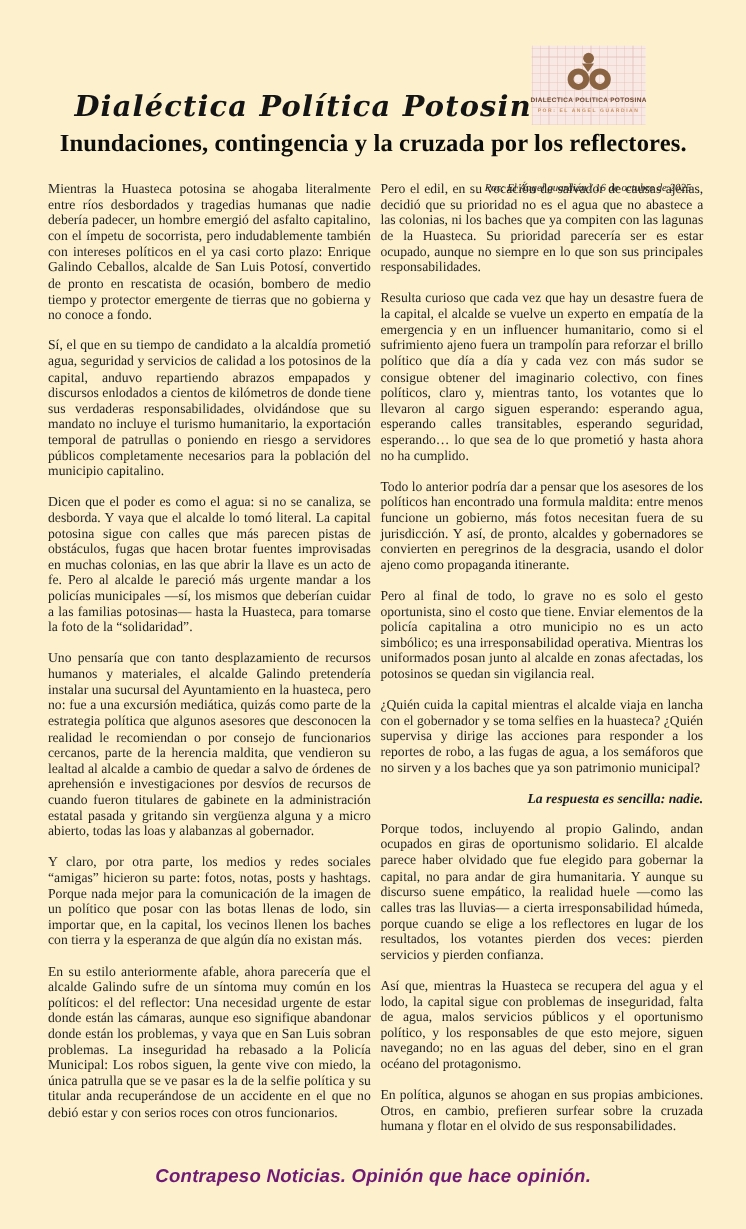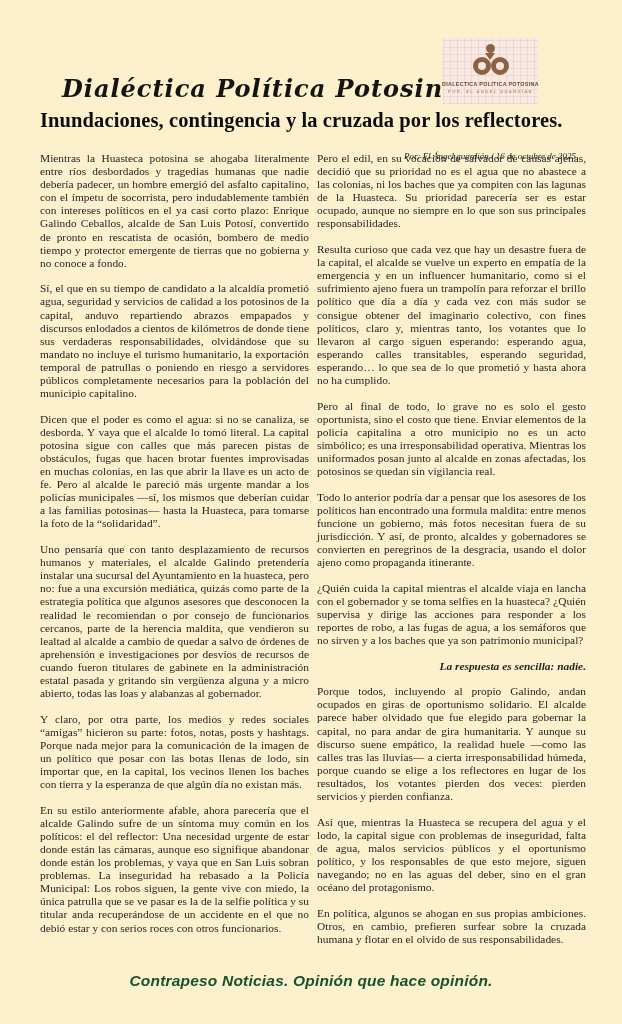--- a/index.html
+++ b/index.html
@@ -46,21 +46,21 @@
     font-size: 4.2px; letter-spacing: 1.3px; color: #c98f5f; white-space: nowrap;
   }
   .brand-script {
     position: absolute; left: 62px; top: 74px;
     font-family: "DejaVu Serif", cursive;
     font-style: italic; font-weight: bold;
     font-size: 24px; letter-spacing: 1px; color: #141414;
   }
   .headline {
     position: absolute; left: 40px; right: 40px; top: 109px;
-    font-weight: bold; font-size: 20.5px; color: #0d0d0d;
+    text-align: center; font-weight: bold; font-size: 20.5px; color: #0d0d0d;
     letter-spacing: .1px; white-space: nowrap;
   }
   .byline {
     position: absolute; right: 46px; top: 151px;
     font-style: italic; font-size: 9px; color: #222;
   }
 
   
   .columns {
     flex: 1 1 auto;
@@ -80,21 +80,21 @@
 
   
   .footer {
     flex: 0 0 auto; height: 58px;
     display: flex; align-items: flex-start; justify-content: center;
     padding-top: 6px; box-sizing: border-box;
   }
   .footer-tagline {
     font-family: "Liberation Sans", sans-serif;
     font-weight: bold; font-style: italic;
-    font-size: 15.5px; color: #14532d; letter-spacing: .2px;
+    font-size: 15.5px; color: #701a75; letter-spacing: .2px;
   }
 </style>
 </head>
 <body>
 
 <div class="page">
 
   <div class="masthead">
     <div class="brand-script">Dialéctica Política Potosina</div>
 
@@ -118,22 +118,22 @@
         <p class="para">Mientras la Huasteca potosina se ahogaba literalmente entre ríos desbordados y tragedias humanas que nadie debería padecer, un hombre emergió del asfalto capitalino, con el ímpetu de socorrista, pero indudablemente también con intereses políticos en el ya casi corto plazo: Enrique Galindo Ceballos, alcalde de San Luis Potosí, convertido de pronto en rescatista de ocasión, bombero de medio tiempo y protector emergente de tierras que no gobierna y no conoce a fondo.</p>
         <p class="para">Sí, el que en su tiempo de candidato a la alcaldía prometió agua, seguridad y servicios de calidad a los potosinos de la capital, anduvo repartiendo abrazos empapados y discursos enlodados a cientos de kilómetros de donde tiene sus verdaderas responsabilidades, olvidándose que su mandato no incluye el turismo humanitario, la exportación temporal de patrullas o poniendo en riesgo a servidores públicos completamente necesarios para la población del municipio capitalino.</p>
         <p class="para">Dicen que el poder es como el agua: si no se canaliza, se desborda. Y vaya que el alcalde lo tomó literal. La capital potosina sigue con calles que más parecen pistas de obstáculos, fugas que hacen brotar fuentes improvisadas en muchas colonias, en las que abrir la llave es un acto de fe. Pero al alcalde le pareció más urgente mandar a los policías municipales —sí, los mismos que deberían cuidar a las familias potosinas— hasta la Huasteca, para tomarse la foto de la “solidaridad”.</p>
         <p class="para">Uno pensaría que con tanto desplazamiento de recursos humanos y materiales, el alcalde Galindo pretendería instalar una sucursal del Ayuntamiento en la huasteca, pero no: fue a una excursión mediática, quizás como parte de la estrategia política que algunos asesores que desconocen la realidad le recomiendan o por consejo de funcionarios cercanos, parte de la herencia maldita,  que vendieron su lealtad al alcalde a cambio de quedar a salvo de órdenes de aprehensión e investigaciones por desvíos de recursos de cuando fueron titulares de gabinete en la administración estatal pasada y gritando sin vergüenza alguna y a micro abierto, todas las loas y alabanzas al gobernador.</p>
         <p class="para">Y claro, por otra parte, los medios y redes sociales “amigas” hicieron su parte: fotos, notas, posts y hashtags. Porque nada mejor para la comunicación de la imagen de un político que posar con las botas llenas de lodo, sin importar que, en la capital, los vecinos llenen los baches con tierra y la esperanza de que algún día no existan más.</p>
         <p class="para">En su estilo anteriormente afable, ahora parecería que el alcalde Galindo sufre de un síntoma muy común en los políticos: el del reflector: Una necesidad urgente de estar donde están las cámaras, aunque eso signifique abandonar donde están los problemas, y vaya que en San Luis sobran problemas. La inseguridad ha rebasado a la Policía Municipal: Los robos siguen, la gente vive con miedo, la única patrulla que se ve pasar es la de la selfie política y su titular anda recuperándose de un accidente en el que no debió estar y con serios roces con otros funcionarios.</p>
       </div>
     <div class="col">
         <p class="para">Pero el edil, en su vocación de salvador de causas ajenas, decidió que su prioridad no es el agua que no abastece a las colonias, ni los baches que ya compiten con las lagunas de la Huasteca. Su prioridad parecería ser es estar ocupado, aunque no siempre en lo que son sus principales responsabilidades.</p>
         <p class="para">Resulta curioso que cada vez que hay un desastre fuera de la capital, el alcalde se vuelve un experto en empatía de la emergencia y en un influencer humanitario, como si el sufrimiento ajeno fuera un trampolín para reforzar el brillo político que día a día y cada vez con más sudor se consigue obtener del imaginario colectivo, con fines políticos, claro y, mientras tanto, los votantes que lo llevaron al cargo siguen esperando: esperando agua, esperando calles transitables, esperando seguridad, esperando… lo que sea de lo que prometió y hasta ahora no ha cumplido.</p>
+        <p class="para">Todo lo anterior podría dar a pensar que los asesores de los políticos han encontrado una formula maldita: entre menos funcione un gobierno, más fotos necesitan fuera de su jurisdicción. Y así, de pronto, alcaldes y gobernadores se convierten en peregrinos de la desgracia, usando el dolor ajeno como propaganda itinerante.</p>
         <p class="para">Pero al final de todo, lo grave no es solo el gesto oportunista, sino el costo que tiene. Enviar elementos de la policía capitalina a otro municipio no es un acto simbólico; es una irresponsabilidad operativa. Mientras los uniformados posan junto al alcalde en zonas afectadas, los potosinos se quedan sin vigilancia real.</p>
-        <p class="para">Todo lo anterior podría dar a pensar que los asesores de los políticos han encontrado una formula maldita: entre menos funcione un gobierno, más fotos necesitan fuera de su jurisdicción. Y así, de pronto, alcaldes y gobernadores se convierten en peregrinos de la desgracia, usando el dolor ajeno como propaganda itinerante.</p>
         <p class="para">¿Quién cuida la capital mientras el alcalde viaja en lancha con el gobernador y se toma selfies en la huasteca? ¿Quién supervisa y dirige las acciones para responder a los reportes de robo, a las fugas de agua, a los semáforos que no sirven y a los baches que ya son patrimonio municipal?</p>
         <p class="para emphasis">La respuesta es sencilla: nadie.</p>
         <p class="para">Porque todos, incluyendo al propio Galindo, andan ocupados en giras de oportunismo solidario. El alcalde parece haber olvidado que fue elegido para gobernar la capital, no para andar de gira humanitaria. Y aunque su discurso suene empático, la realidad huele —como las calles tras las lluvias— a cierta irresponsabilidad húmeda, porque cuando se elige a los reflectores en lugar de los resultados, los votantes pierden dos veces: pierden servicios y pierden confianza.</p>
         <p class="para">Así que, mientras la Huasteca se recupera del agua y el lodo, la capital sigue con problemas de inseguridad, falta de agua, malos servicios públicos y el oportunismo político, y los responsables de que esto mejore, siguen navegando; no en las aguas del deber, sino en el gran océano del protagonismo.</p>
         <p class="para">En política, algunos se ahogan en sus propias ambiciones. Otros, en cambio, prefieren surfear sobre la cruzada humana y flotar en el olvido de sus responsabilidades.</p>
       </div>
   </div>
 
   <div class="footer">
     <div class="footer-tagline">Contrapeso Noticias. Opinión que hace opinión.</div>

